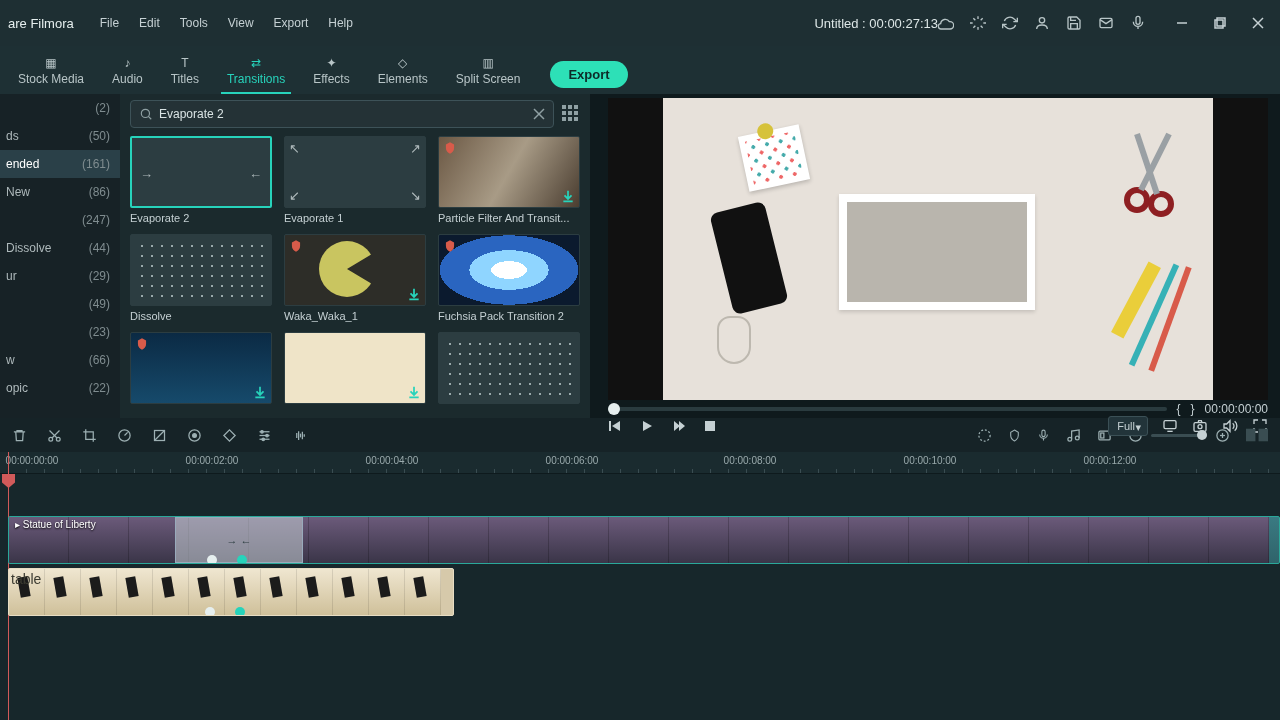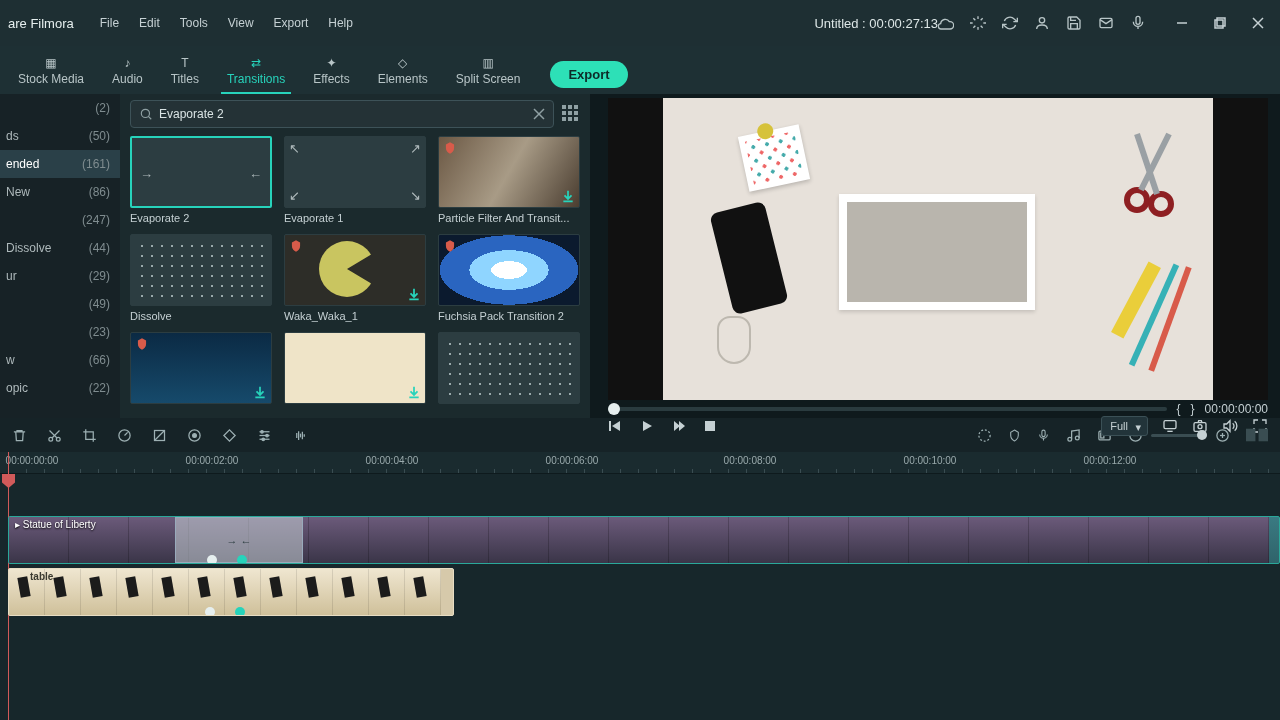--- a/index.html
+++ b/index.html
@@ -49,21 +49,21 @@
 
 .preview { flex:1; background:#0f1a1d; display:flex; flex-direction:column; padding:4px 12px 6px 18px;}
 .canvas { flex:1; background:#111; display:flex; align-items:center; justify-content:center; }
 .canvas-img { width:550px; height:302px; background:#e7e1da; position:relative; }
 .pv-scrub{height:20px;display:flex;align-items:center;gap:10px;margin-top:2px;}
 .scrub-track{flex:1;height:4px;background:#2a3b3f;border-radius:2px;position:relative;}
 .scrub-dot{position:absolute;left:0;top:-4px;width:12px;height:12px;border-radius:50%;background:#e6efef;}
 .pv-time{color:#c5d0d3;font-size:12px;}
 .pv-ctrls{height:30px;display:flex;align-items:center;gap:18px;}
 .pv-right{margin-left:auto;display:flex;align-items:center;gap:14px;}
-.pv-select{background:#22343a;border:1px solid #3b5056;color:#c5d0d3;font-size:11px;padding:3px 19px 3px 8px;border-radius:3px;position:relative;}
+.pv-select{background:#22343a;border:1px solid #3b5056;color:#c5d0d3;font-size:11px;padding:3px 12px 3px 8px;border-radius:3px;position:relative;}
 
 
 .tl-toolbar{height:34px;background:#162327;display:flex;align-items:center;padding:0 12px;gap:20px;}
 .tl-right{margin-left:auto;display:flex;align-items:center;gap:16px;}
 .zoom{display:flex;align-items:center;gap:8px;}
 .zoom-track{width:56px;height:3px;background:#3a4d52;position:relative;border-radius:2px;}
 .zoom-knob{position:absolute;right:0;top:-4px;width:10px;height:10px;border-radius:50%;background:#c5d0d3;}
 
 
 .timeline{background:#17272b;height:268px;position:relative;}
@@ -80,21 +80,21 @@
 .clip-v1 .label{position:absolute;left:6px;top:2px;font-size:10px;color:#fff;text-shadow:0 1px 2px #000;}
 .clip-v1 .label::before{content:"▸ ";}
 .trans-overlay{position:absolute;left:166px;top:0;bottom:0;width:128px;background:rgba(200,210,215,.55);border:1px solid #9ab;}
 .trans-icon{position:absolute;left:50%;top:50%;transform:translate(-50%,-50%);color:#2a3b3f;font-size:11px;}
 .kf{position:absolute;bottom:-2px;width:10px;height:10px;border-radius:50%;background:#e6efef;}
 .kf.b{background:#27d3bb;}
 .track2{height:48px;margin-top:4px;position:relative;}
 .clip-v2{position:absolute;left:8px;width:446px;top:0;bottom:0;background:#d6c9aa;border:1px solid #e8ddc3;border-radius:2px;display:flex;overflow:hidden;}
 .clip-v2 .cell{flex:0 0 36px;background:linear-gradient(#efe6d0,#cfc09a);border-right:1px solid rgba(0,0,0,.1);position:relative;}
 .clip-v2 .cell::after{content:"";position:absolute;left:10px;top:8px;width:10px;height:20px;background:#1b1b1b;transform:rotate(-10deg);}
-.clip-v2 .lab{position:absolute;left:21px;top:2px;font-size:10px;color:#3a3a30;font-weight:bold;}
+.clip-v2 .lab{position:absolute;left:2px;top:2px;font-size:14px;color:#3a3a30;}
 
 .icon{display:inline-flex;align-items:center;justify-content:center;}
 svg{display:block;}
 
 
 .hex{width:46px;height:40px;border:1px dashed #98a8ab;clip-path:polygon(25% 4%,75% 4%,98% 50%,75% 96%,25% 96%,2% 50%);}
 .arrows{position:absolute;inset:0;color:#aeb9bb;font-size:13px;}
 .arrows span{position:absolute;}
 
 

